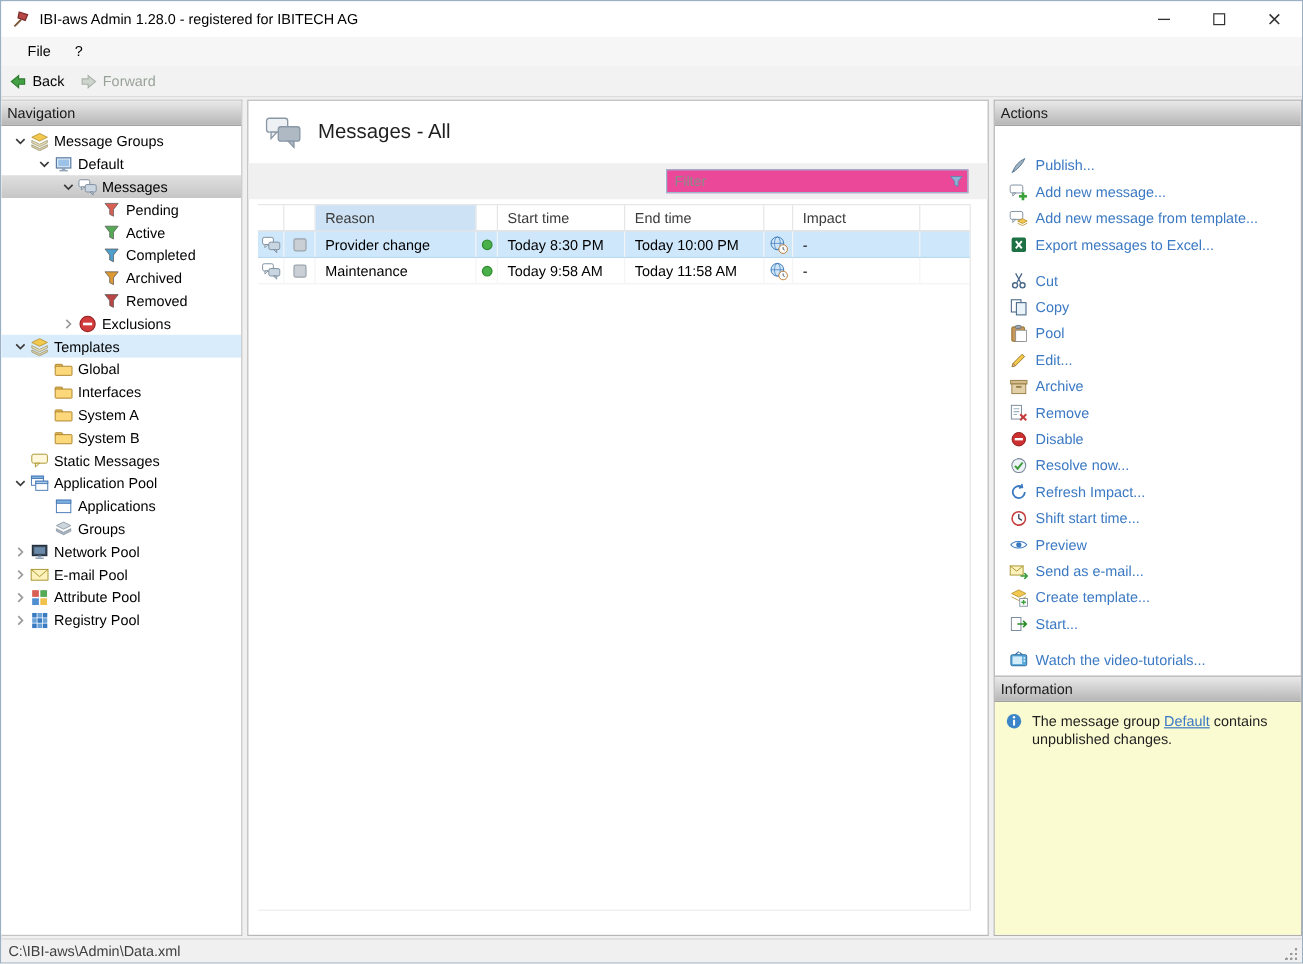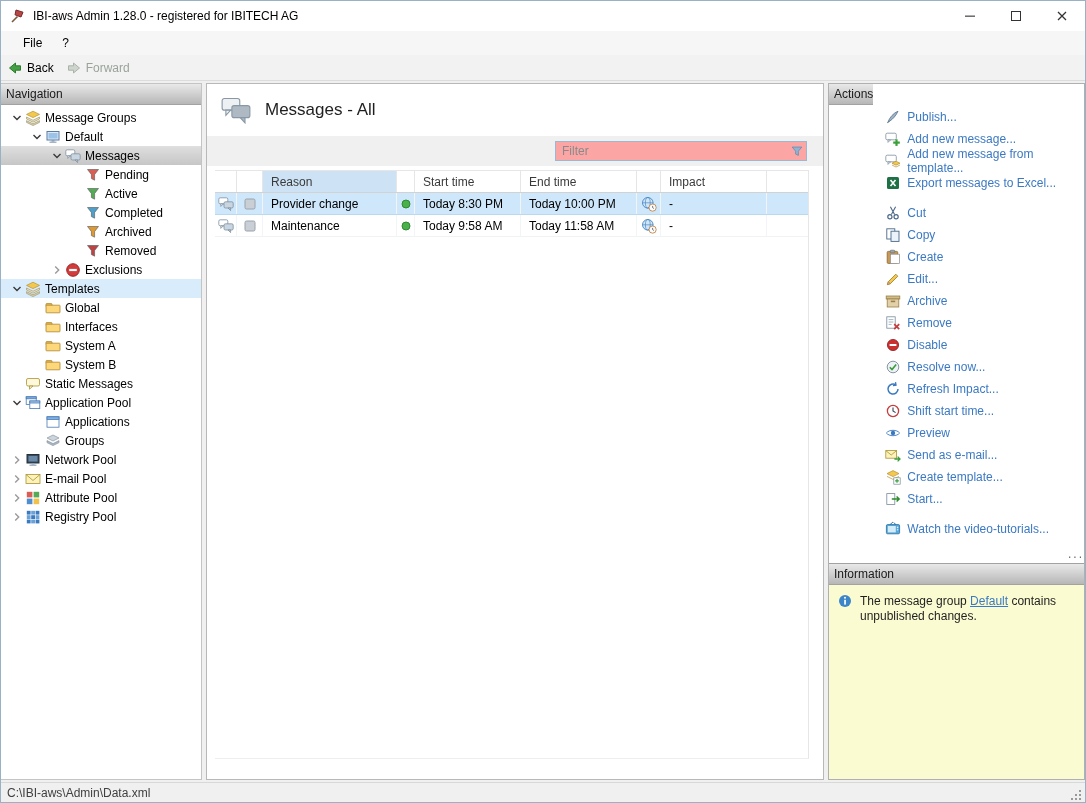--- a/index.html
+++ b/index.html
@@ -36,40 +36,40 @@
   .tree-row .ic{width:16px;height:16px;flex:0 0 16px;margin-right:4px;display:flex;align-items:center;justify-content:center}
   .tree-row .lab{padding-right:6px}
   .tree-row.selected{background:linear-gradient(#dfdfdf,#c6c6c6)}
   .tree-row.highlighted{background:#d9ecfb}
 
   
   .content-panel{flex:1;min-width:0;background:#fff;border:1px solid #b8b8b8;margin:0 4px;display:flex;flex-direction:column}
   .content-header{height:52px;flex:0 0 52px;display:flex;align-items:center;padding-left:14px;gap:14px}
   .content-title{font-size:17px;color:#1f1f1f}
   .filter-bar{height:30px;flex:0 0 30px;background:#f0f0f0;display:flex;align-items:center;justify-content:flex-end;padding-right:16px}
-  .filter-box{width:252px;height:20px;background:#fca5a5;border:1px solid #9ab8d0;display:flex;align-items:center}
+  .filter-box{width:252px;height:20px;background:#ec4899;border:1px solid #9ab8d0;display:flex;align-items:center}
   .filter-box input{flex:1;min-width:0;border:none;outline:none;font-size:12px;padding:0 6px;font-family:inherit;color:#000;background:transparent}
   .filter-box input::placeholder{color:#8a8a8a}
   .funnel-btn{flex:0 0 18px;display:flex;align-items:center;justify-content:center;cursor:pointer}
 
   .grid{flex:1;min-height:0;margin:4px 14px 20px 8px;border-right:1px solid #e6e6e6;border-bottom:1px solid #eee;display:flex;flex-direction:column}
   .grid-header{display:flex;height:23px;flex:0 0 23px;border-top:1px solid #e6e6e6;border-bottom:1px solid #d2d2d2;color:#3a3a3a}
   .gh-cell{display:flex;align-items:center;padding-left:8px;border-right:1px solid #e6e6e6;overflow:hidden;cursor:pointer}
   .gh-cell.sorted{background:#cde3f5}
   .gh-cell.fill{flex:1;border-right:none;cursor:default}
   .grid-body{flex:1}
   .grid-row{display:flex;height:22px;align-items:stretch;border-bottom:1px solid #f0f3f6;cursor:pointer}
   .grid-row.selected{background:#cfe7fb;border-bottom-color:#b9d9f1}
   .gr-cell{display:flex;align-items:center;padding-left:8px;border-right:1px solid #f2f4f6;overflow:hidden;white-space:nowrap}
   .gr-cell.cell-icon{padding-left:0;justify-content:center}
   .gr-cell.fill{flex:1;border-right:none}
 
   
   .right-panel{width:257px;flex:0 0 257px;background:#fff;border:1px solid #b0b0b0;display:flex;flex-direction:column}
-  .actions-panel{flex:1;min-height:0;display:flex;overflow:hidden}
+  .actions-panel{flex:1;min-height:0;display:flex;flex-direction:column;overflow:hidden}
   .actions-list{padding:6px 0 0 12px}
   .action-group{margin-top:8px}
   .action-group:first-child{margin-top:16px}
   .action-item{display:flex;align-items:center;height:22px;cursor:pointer}
   .action-item .aic{width:16px;height:16px;flex:0 0 16px;margin-right:6px;display:flex;align-items:center;justify-content:center}
   .action-item .alab{color:var(--link,#3b79c3)}
   .overflow-row{margin-top:auto;text-align:center;color:#666;line-height:14px;padding-bottom:2px;letter-spacing:2px;cursor:pointer}
 
   .info-panel{flex:0 0 216px;display:flex;flex-direction:column;border-top:1px solid #a2a2a2}
   .info-body{flex:1;background:var(--info-bg,#fbfbd2);padding:9px 8px;display:flex;gap:7px;align-items:flex-start;color:#1f1f1f;line-height:15px}
@@ -598,21 +598,21 @@
                 <span class="alab">Copy</span>
               </div>
               <div class="action-item">
                 <span class="aic">
                   <svg width="16" height="16" viewBox="0 0 16 16" xmlns="http://www.w3.org/2000/svg">
                     <rect x="2.2" y="2.4" width="10.5" height="12" rx="1" fill="#c89858" stroke="#8a6828" stroke-width="0.8"></rect>
                     <rect x="5.2" y="1.2" width="4.6" height="2.6" rx="0.8" fill="#9aa4ae" stroke="#6a747e" stroke-width="0.7"></rect>
                     <rect x="5.4" y="5.2" width="9" height="9.4" fill="#fff" stroke="#8a8a8a" stroke-width="0.7"></rect>
                   </svg>
                 </span>
-                <span class="alab">Create</span>
+                <span class="alab">Pool</span>
               </div>
               <div class="action-item">
                 <span class="aic">
                   <svg width="16" height="16" viewBox="0 0 16 16" xmlns="http://www.w3.org/2000/svg">
                     <path d="M2.4 13.6 L3.3 10.7 L10.8 3.2 L12.8 5.2 L5.3 12.7 Z" fill="#f5c84c" stroke="#9a7a28" stroke-width="0.8"></path>
                     <path d="M2.4 13.6 L3.3 10.7 L5.3 12.7 Z" fill="#e8b09e" stroke="#9a7a28" stroke-width="0.6"></path>
                   </svg>
                 </span>
                 <span class="alab">Edit...</span>
               </div>

